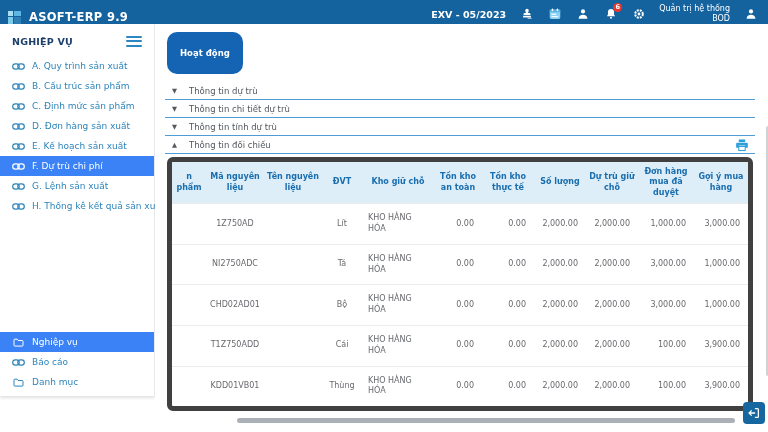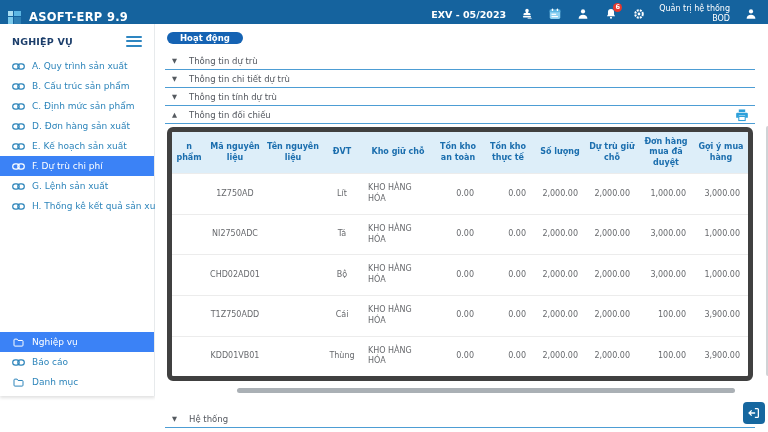--- a/index.html
+++ b/index.html
@@ -42,21 +42,21 @@
   .nav-item .nv-icon svg { width:13px; height:9px; }
   .nav-item.active { background:#3b82f6; color:#fff; }
   .sidebar-footer { margin-top:auto; padding-bottom:4px; }
 
   
   main { flex:1; position:relative; padding:6px 16px 0 10px; background:#fff; }
   .page-header { display:flex; align-items:center; justify-content:space-between;
                  margin:2px 2px 8px 2px; }
   .page-title { font-size:13.5px; font-weight:bold; color:#1b3055; }
   .action-btn { background:#1563b3; color:#fff; border:none; border-radius:10px;
-                font-size:8.5px; font-weight:bold; padding:1px 13px; cursor:pointer;
+                font-size:8.5px; font-weight:bold; padding:16px 13px; cursor:pointer;
                 font-family:inherit; }
   .acc-section { display:flex; align-items:center; gap:9px; height:18px;
                  padding:0 4px 0 7px; border-bottom:1px solid #4d9dd4;
                  cursor:pointer; }
   .caret { font-size:6.5px; color:#555a60; width:8px; }
   .acc-label { font-size:8.5px; color:#53575e; }
   .printer { margin-left:auto; display:inline-flex; cursor:pointer; padding-right:2px; }
   .printer svg { width:14px; height:14px; }
 
   

